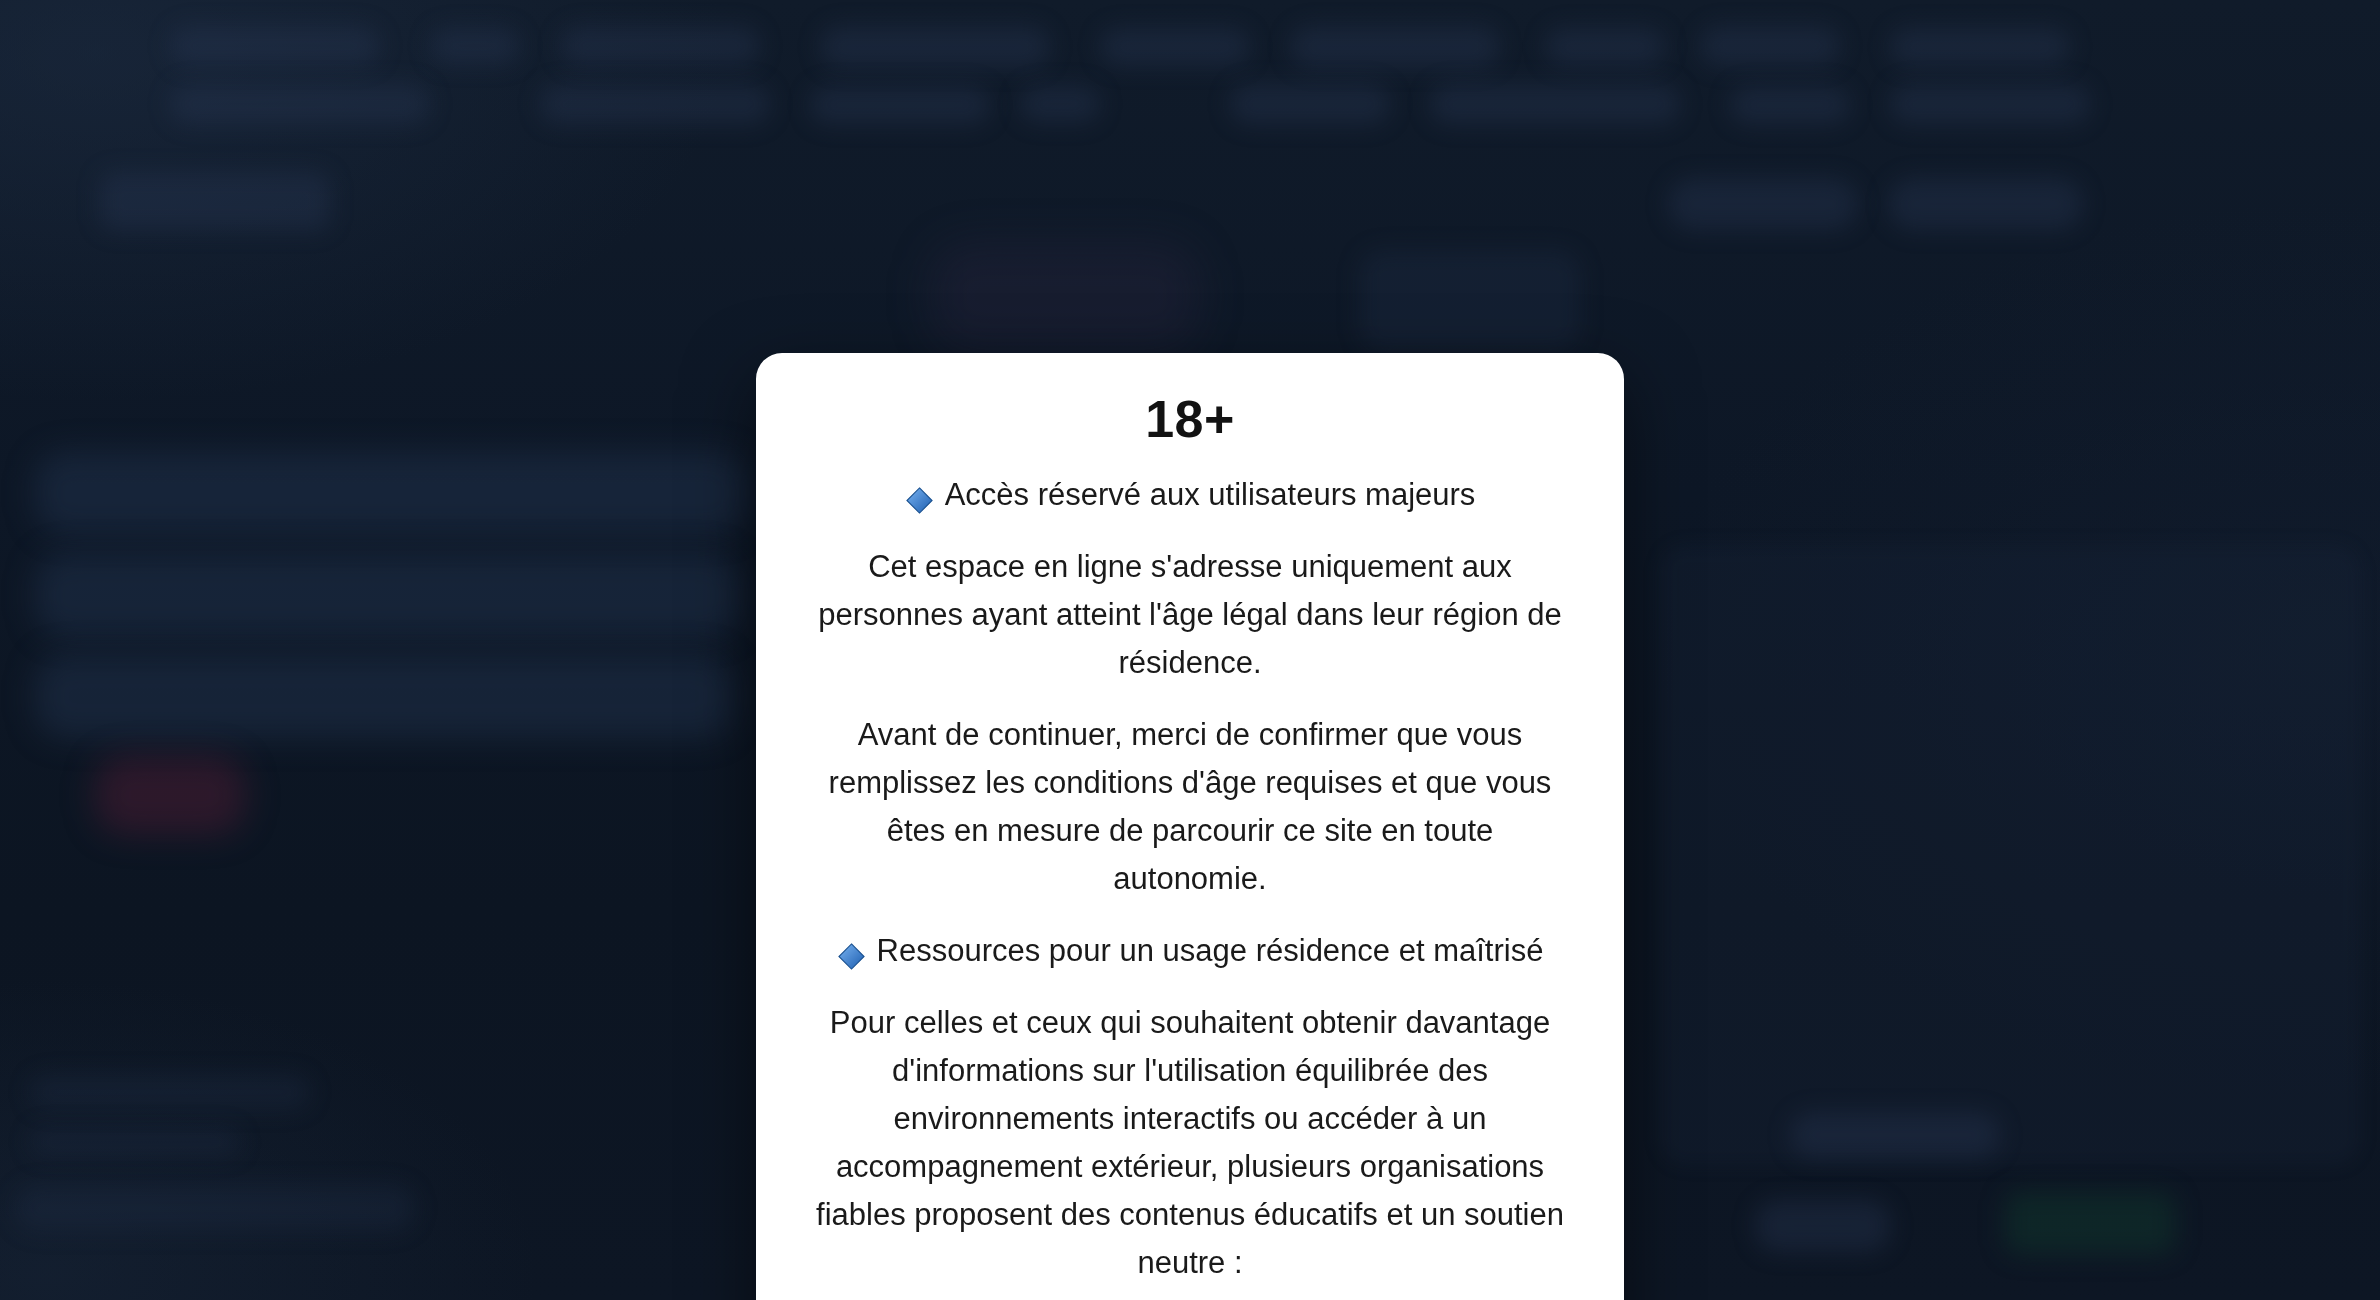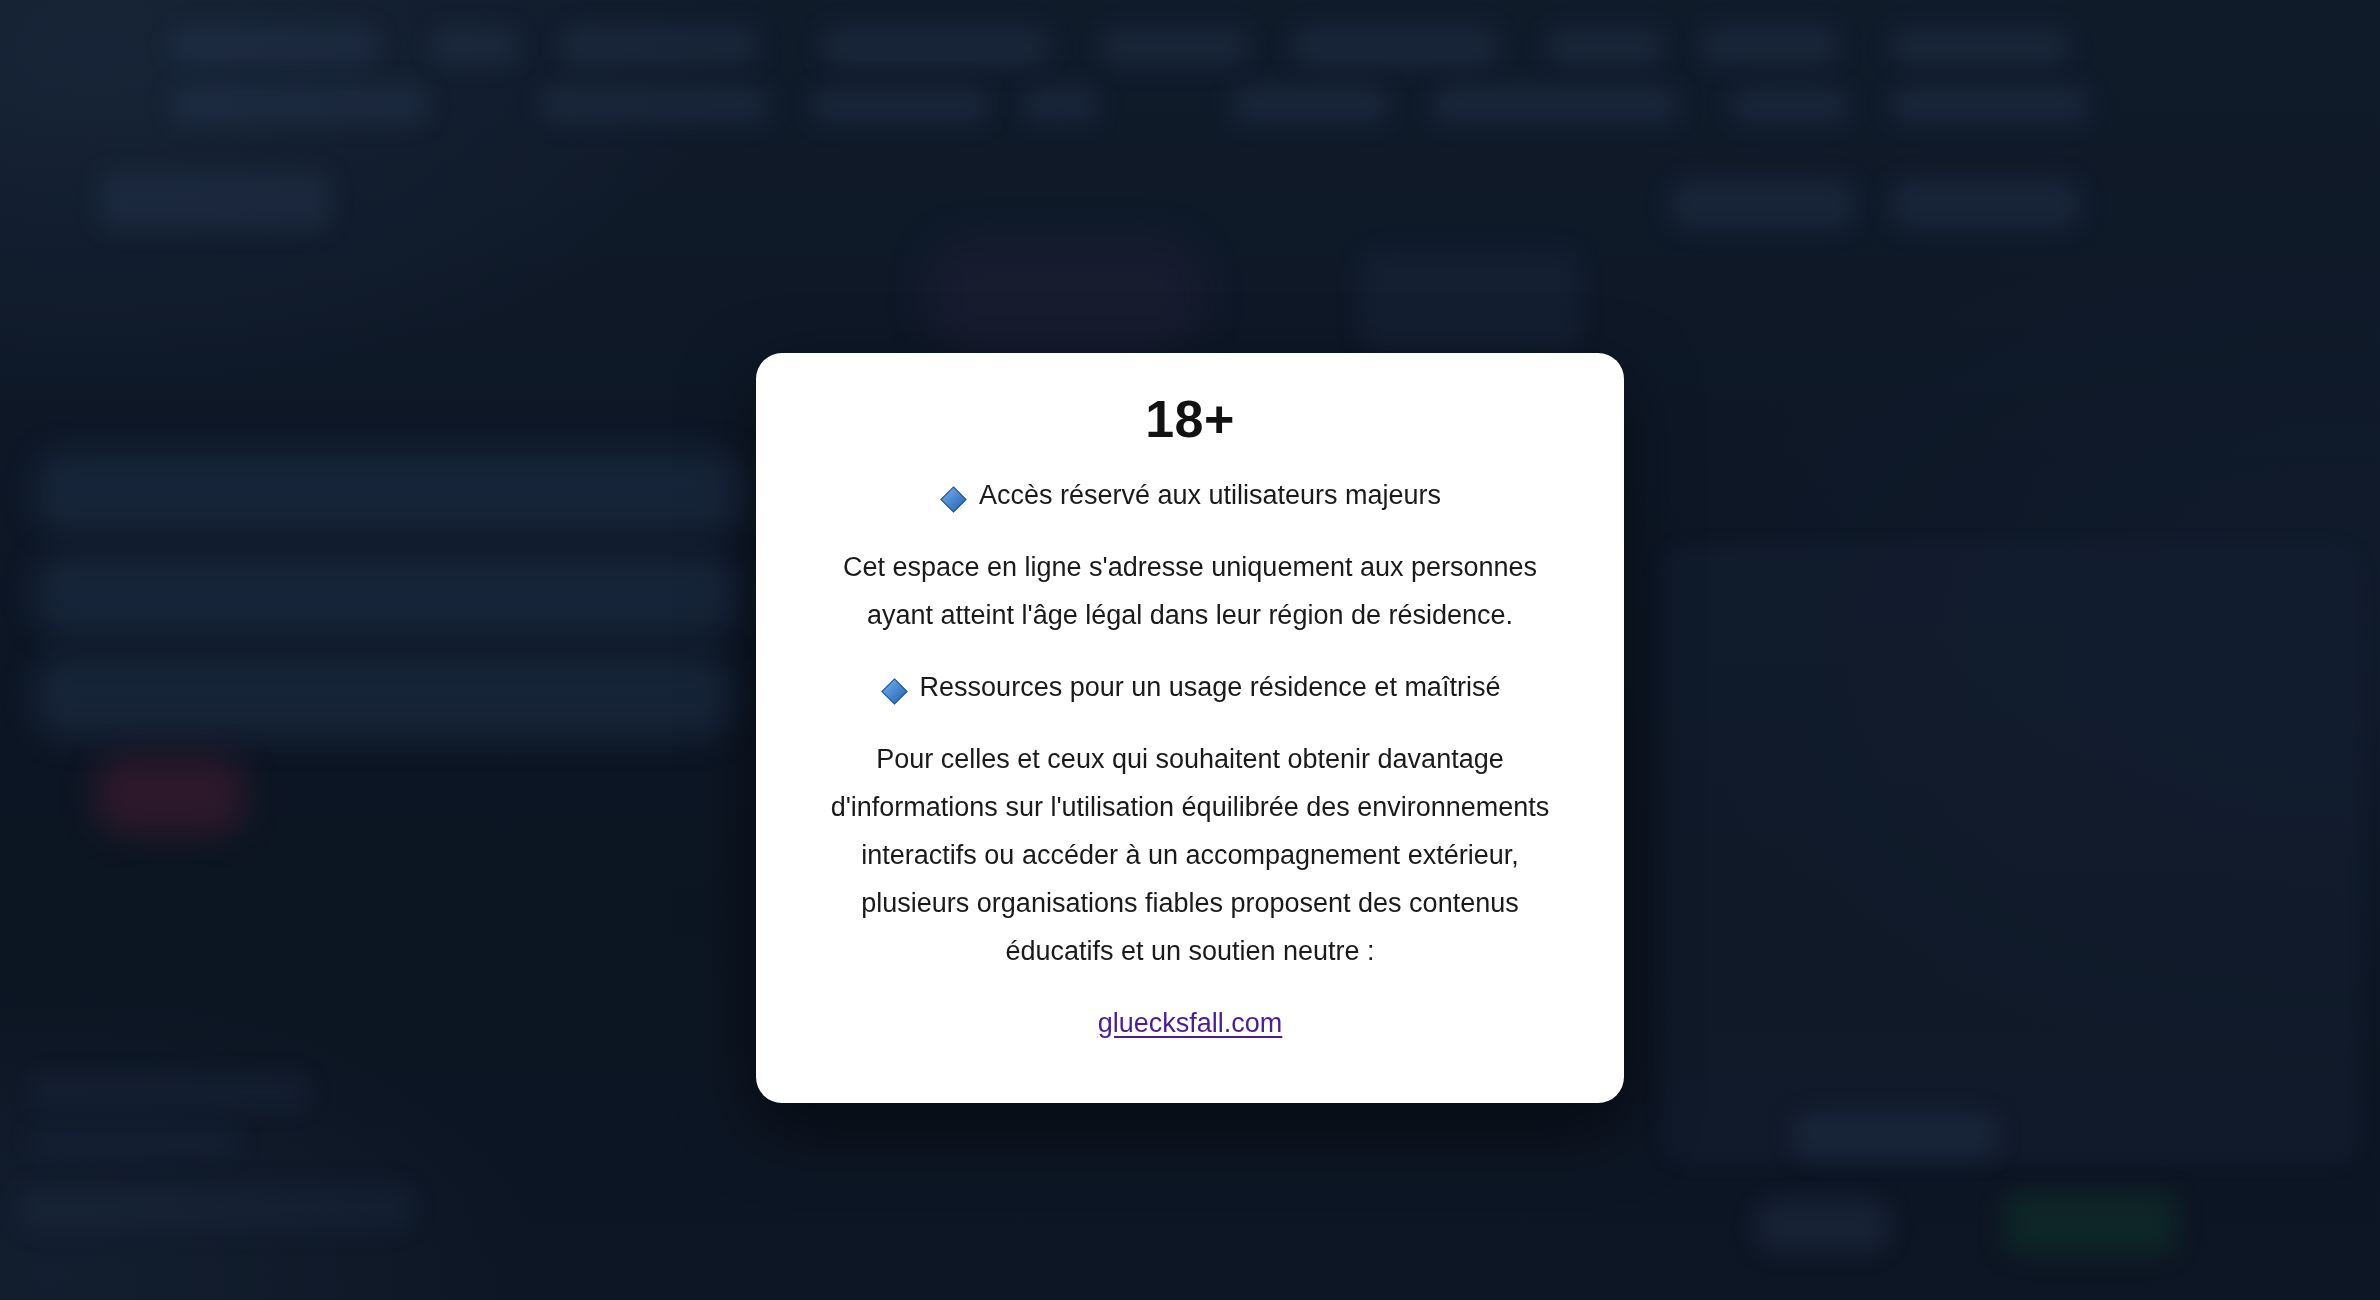--- a/index.html
+++ b/index.html
@@ -32,21 +32,21 @@
     position:absolute; left:50%; top:353px; transform:translateX(-50%);
     width:868px; background:#ffffff; border-radius:26px;
     padding:38px 60px 56px; text-align:center; color:#161616;
     box-shadow:0 24px 70px rgba(0,0,0,.5);
   }
   .modal h2 {
     font-size:52px; line-height:56px; font-weight:700;
     color:#121212; margin-bottom:24px; letter-spacing:.5px;
   }
   .modal p {
-    font-size:27px; line-height:48px; margin-bottom:24px; color:#1a1a1a;justify-content:center;
+    font-size:31px; line-height:48px; margin-bottom:24px; color:#1a1a1a;justify-content:center;
   }
   .bullet-line { display:flex; align-items:center; justify-content:center; gap:11px; }
   .diamond { width:29px; height:29px; flex:0 0 auto; display:inline-block; }
   .modal a {
     color:#4c1d95; text-decoration:underline; text-underline-offset:4px;
   }
   .link-line { margin-bottom:24px; font-size:27px; line-height:48px; }
   .link-line:last-child { margin-bottom:0; }
 </style>
 </head>
@@ -107,20 +107,21 @@
           </linearGradient>
         </defs>
         <path d="M12 1.6 L22.4 12 12 22.4 1.6 12 Z" fill="url(#dg1)" stroke="#19508f" stroke-width="0.9"></path>
       </svg>
     </span>
     <span>Accès réservé aux utilisateurs majeurs</span>
   </p>
 
   <p>Cet espace en ligne s'adresse uniquement aux personnes ayant atteint l'âge légal dans leur région de résidence.</p>
 
+  <p>Avant de continuer, merci de confirmer que vous remplissez les conditions d'âge requises et que vous êtes en mesure de parcourir ce site en toute autonomie.</p>
 
   <p class="bullet-line">
     <span class="diamond">
       <svg viewBox="0 0 24 24" width="29" height="29" aria-hidden="true">
         <defs>
           <linearGradient id="dg2" x1="0" y1="0" x2="1" y2="1">
             <stop offset="0" stop-color="#7ab4f2"></stop>
             <stop offset="1" stop-color="#1b5cae"></stop>
           </linearGradient>
         </defs>

